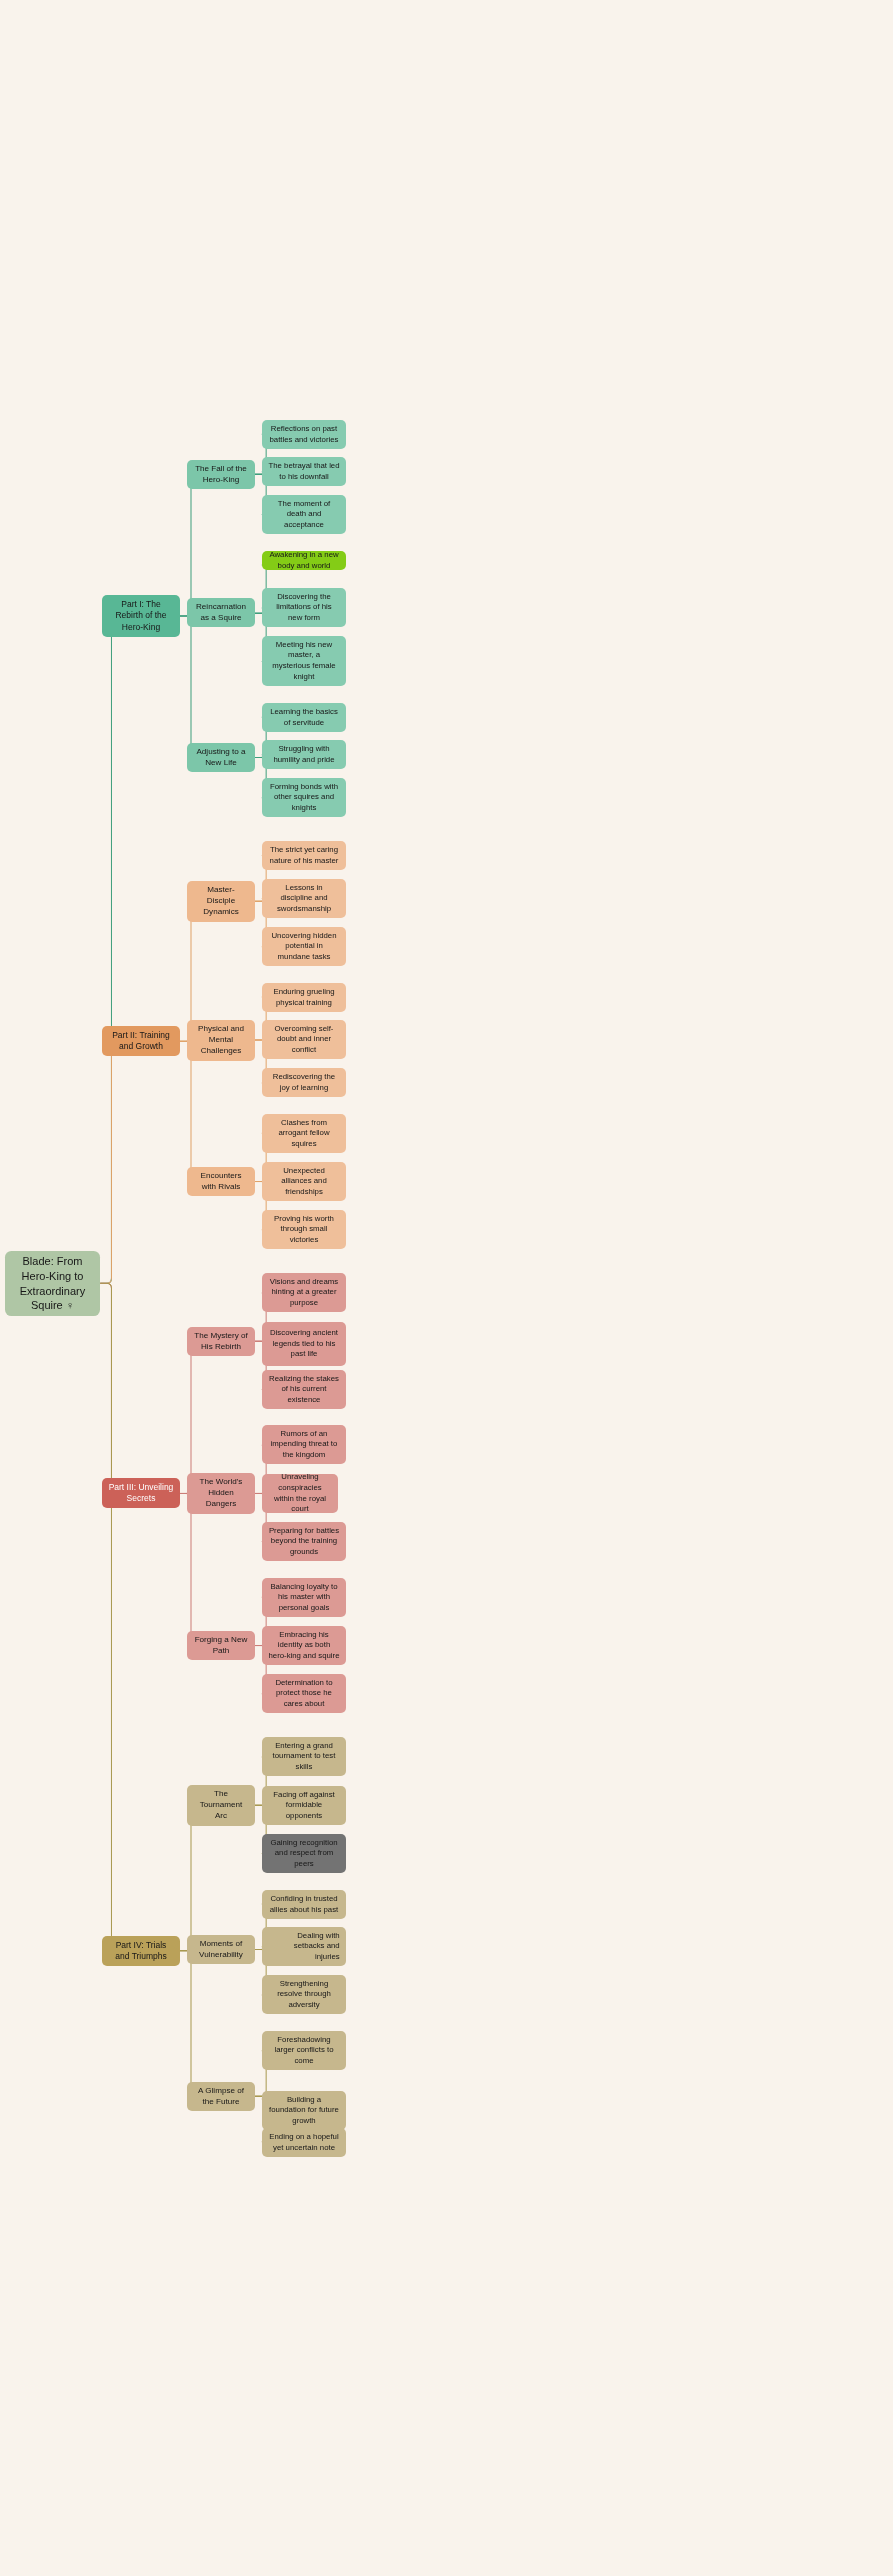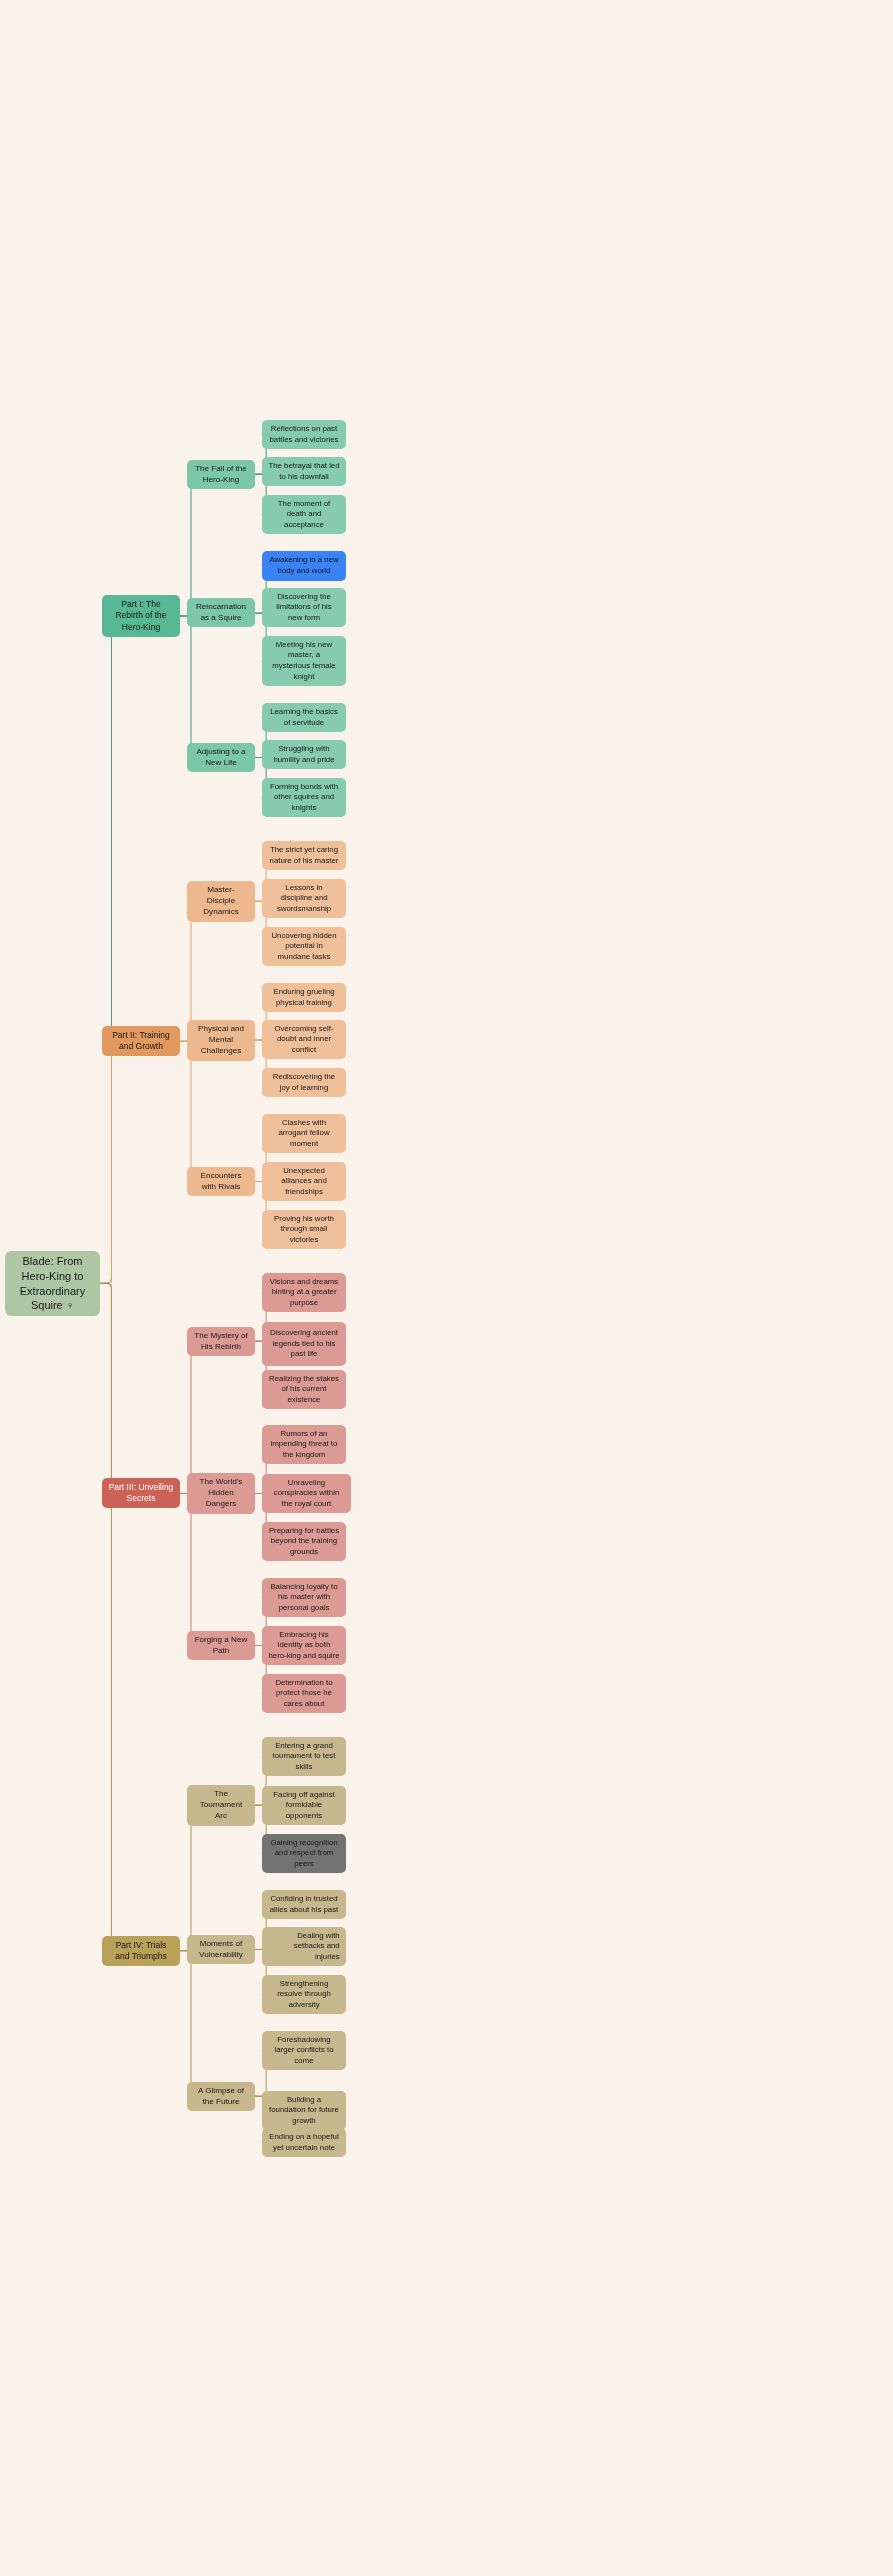--- a/index.html
+++ b/index.html
@@ -125,21 +125,21 @@
       </div>
       <div class="node lvl3" style="left: 262px; top: 457px; width: 84px; height: 29px; background: rgb(134, 203, 176); color: rgb(23, 23, 23);">
         <span>The betrayal that led to his downfall</span>
       </div>
       <div class="node lvl3" style="left: 262px; top: 495px; width: 84px; height: 39px; background: rgb(134, 203, 176); color: rgb(23, 23, 23);">
         <span>The moment of death and acceptance</span>
       </div>
       <div class="node lvl2" style="left: 187px; top: 598px; width: 68px; height: 29px; background: rgb(124, 198, 169); color: rgb(23, 23, 23);">
         <span>Reincarnation as a Squire</span>
       </div>
-      <div class="node lvl3" style="left: 262px; top: 551px; width: 84px; height: 30px; background: #3b82f6; color: rgb(23, 23, 23);">
+      <div class="node lvl3" style="left: 262px; top: 551px; width: 84px; height: 19px; background: #84cc16; color: rgb(23, 23, 23);">
         <span>Awakening in a new body and world</span>
       </div>
       <div class="node lvl3" style="left: 262px; top: 588px; width: 84px; height: 39px; background: rgb(134, 203, 176); color: rgb(23, 23, 23);">
         <span>Discovering the limitations of his new form</span>
       </div>
       <div class="node lvl3" style="left: 262px; top: 636px; width: 84px; height: 50px; background: rgb(134, 203, 176); color: rgb(23, 23, 23);">
         <span>Meeting his new master, a mysterious female knight</span>
       </div>
       <div class="node lvl2" style="left: 187px; top: 743px; width: 68px; height: 29px; background: rgb(124, 198, 169); color: rgb(23, 23, 23);">
         <span>Adjusting to a New Life</span>
@@ -177,21 +177,21 @@
       <div class="node lvl3" style="left: 262px; top: 1020px; width: 84px; height: 39px; background: rgb(239, 191, 154); color: rgb(23, 23, 23);">
         <span>Overcoming self-doubt and inner conflict</span>
       </div>
       <div class="node lvl3" style="left: 262px; top: 1068px; width: 84px; height: 29px; background: rgb(239, 191, 154); color: rgb(23, 23, 23);">
         <span>Rediscovering the joy of learning</span>
       </div>
       <div class="node lvl2" style="left: 187px; top: 1167px; width: 68px; height: 29px; background: rgb(238, 184, 142); color: rgb(23, 23, 23);">
         <span>Encounters with Rivals</span>
       </div>
       <div class="node lvl3" style="left: 262px; top: 1114px; width: 84px; height: 39px; background: rgb(239, 191, 154); color: rgb(23, 23, 23);">
-        <span>Clashes with arrogant fellow moment</span>
+        <span>Clashes from arrogant fellow squires</span>
       </div>
       <div class="node lvl3" style="left: 262px; top: 1162px; width: 84px; height: 39px; background: rgb(239, 191, 154); color: rgb(23, 23, 23);">
         <span>Unexpected alliances and friendships</span>
       </div>
       <div class="node lvl3" style="left: 262px; top: 1210px; width: 84px; height: 39px; background: rgb(239, 191, 154); color: rgb(23, 23, 23);">
         <span>Proving his worth through small victories</span>
       </div>
       <div class="node lvl1" style="left: 102px; top: 1478px; width: 78px; height: 30px; background: rgb(204, 97, 88); color: rgb(255, 255, 255);">
         <span>Part III: Unveiling Secrets</span>
       </div>
@@ -206,21 +206,21 @@
       </div>
       <div class="node lvl3" style="left: 262px; top: 1370px; width: 84px; height: 39px; background: rgb(220, 154, 148); color: rgb(23, 23, 23);">
         <span>Realizing the stakes of his current existence</span>
       </div>
       <div class="node lvl2" style="left: 187px; top: 1473px; width: 68px; height: 41px; background: rgb(220, 154, 148); color: rgb(23, 23, 23);">
         <span>The World's Hidden Dangers</span>
       </div>
       <div class="node lvl3" style="left: 262px; top: 1425px; width: 84px; height: 39px; background: rgb(220, 154, 148); color: rgb(23, 23, 23);">
         <span>Rumors of an impending threat to the kingdom</span>
       </div>
-      <div class="node lvl3" style="left: 262px; top: 1474px; width: 89px; height: 39px; background: rgb(220, 154, 148); color: rgb(23, 23, 23);">
+      <div class="node lvl3" style="left: 262px; top: 1474px; width: 76px; height: 39px; background: rgb(220, 154, 148); color: rgb(23, 23, 23);">
         <span>Unraveling conspiracies within the royal court</span>
       </div>
       <div class="node lvl3" style="left: 262px; top: 1522px; width: 84px; height: 39px; background: rgb(220, 154, 148); color: rgb(23, 23, 23);">
         <span>Preparing for battles beyond the training grounds</span>
       </div>
       <div class="node lvl2" style="left: 187px; top: 1631px; width: 68px; height: 29px; background: rgb(220, 154, 148); color: rgb(23, 23, 23);">
         <span>Forging a New Path</span>
       </div>
       <div class="node lvl3" style="left: 262px; top: 1578px; width: 84px; height: 39px; background: rgb(220, 154, 148); color: rgb(23, 23, 23);">
         <span>Balancing loyalty to his master with personal goals</span>

